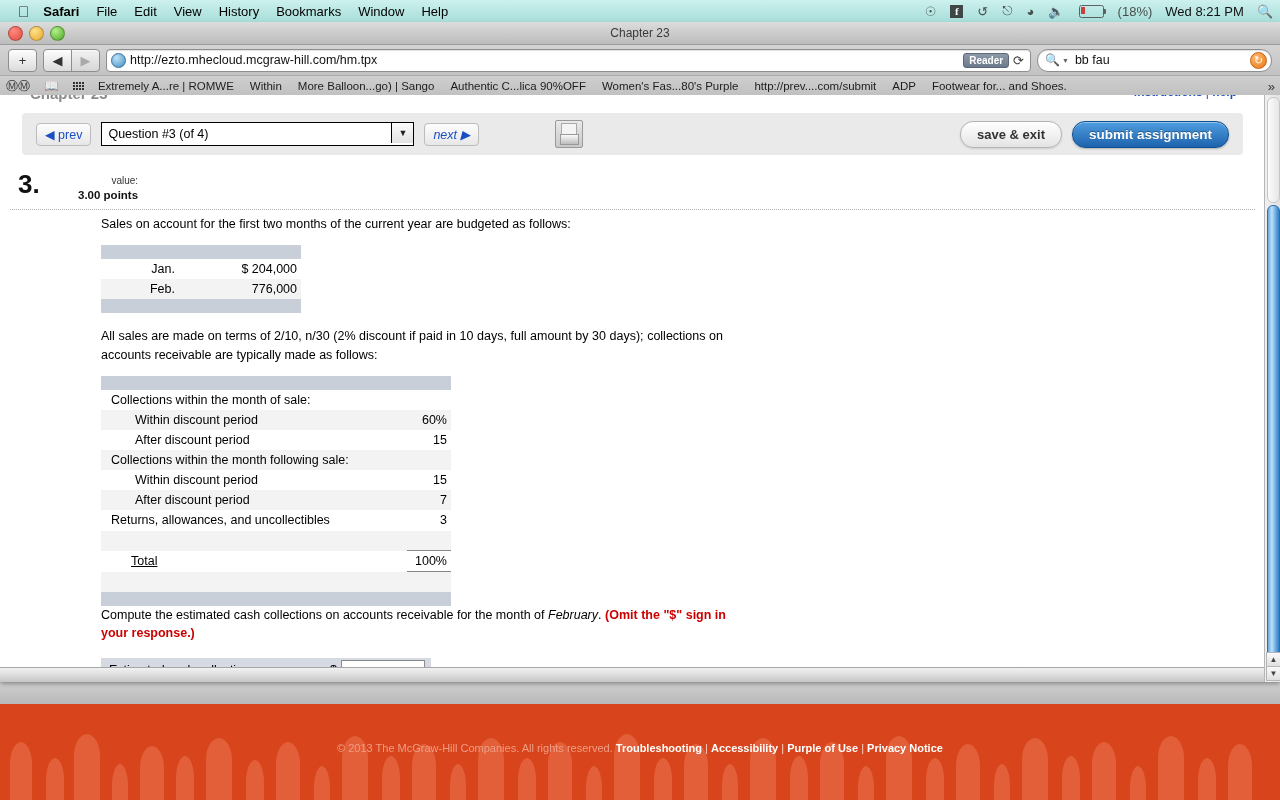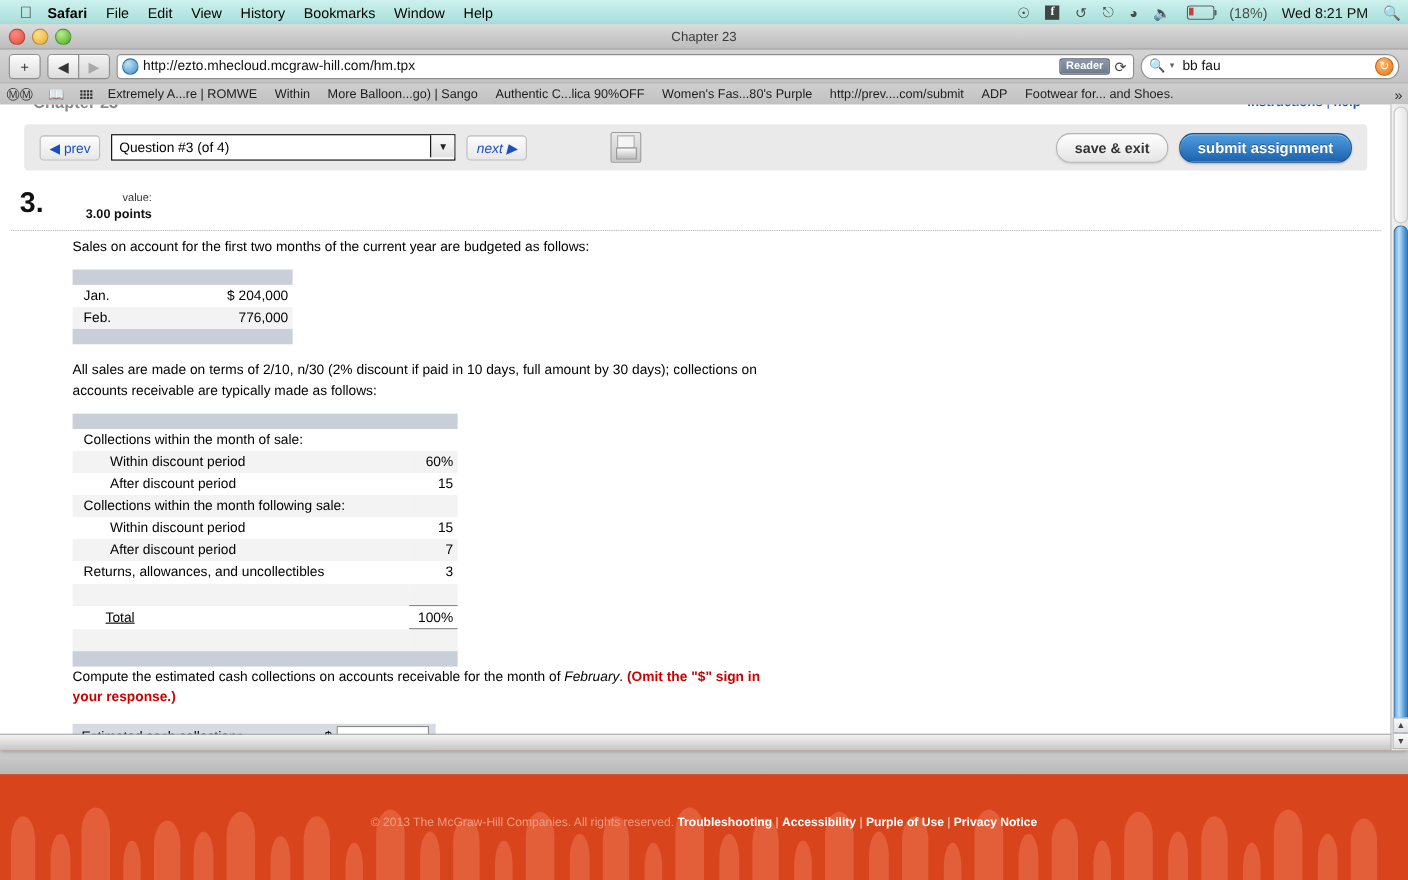--- a/index.html
+++ b/index.html
@@ -150,39 +150,39 @@
     box-shadow:0 1px 2px rgba(0,0,0,.25), 0 1px 0 rgba(255,255,255,.4) inset;
   }
 
   
   #qblock{margin:14px 0 0 0;position:relative;}
   .qnum{position:absolute;left:18px;top:0;font-size:26px;font-weight:bold;color:#111;font-family:"Liberation Sans",sans-serif;}
   .valbox{position:absolute;left:78px;top:6px;font-size:10px;color:#333;line-height:1.25;text-align:right;}
   .valbox .pts{font-size:11.5px;font-weight:bold;color:#111;}
   .dotted-rule{position:absolute;left:10px;top:40px;width:1245px;border-top:1px dotted #b4b4b4;}
 
-  #qbody{padding:46px 0 0 66px;font-size:12.5px;color:#000;line-height:1.45;}
+  #qbody{padding:46px 0 0 101px;font-size:12.5px;color:#000;line-height:1.45;}
   .ptext{max-width:622px;text-align:justify;}
 
   
   table.fin{border-collapse:collapse;font-size:12.5px;color:#000;}
   table.fin td{padding:1px 0;}
   .hdrbar td{background:#c9cfd9;height:12px;padding:0;}
   .ftrbar td{background:#c9cfd9;height:12px;padding:0;}
   .rowA{background:#ffffff;}
   .rowB{background:#f3f3f3;}
   .num{text-align:right;padding-right:4px !important;white-space:nowrap;}
   .lbl{padding-left:10px !important;white-space:nowrap;}
   .lbl.ind{padding-left:34px !important;}
   .lbl.ind2{padding-left:30px !important;text-decoration:underline;}
   .topline{border-top:1.5px solid #888;}
   .dblline{border-top:1.5px solid #888;}
 
   #t1{margin:12px 0 0 0;width:200px;}
-  #t1 .lbl{padding-left:10px !important;}
+  #t1 .lbl{padding-left:10px !important;text-align:right;}
   #t2{margin:12px 0 0 0;width:350px;}
 
   .redq{color:#cc0000;font-weight:bold;}
   .ital{font-style:italic;}
 
   #answerrow{
     margin-top:16px;width:330px;background:#d6dae2;display:flex;align-items:center;height:24px;
   }
   #answerrow .albl{flex:1;padding-left:8px;font-size:12.5px;color:#000;}
   #answerrow .dollar{font-size:12.5px;padding-right:4px;}

